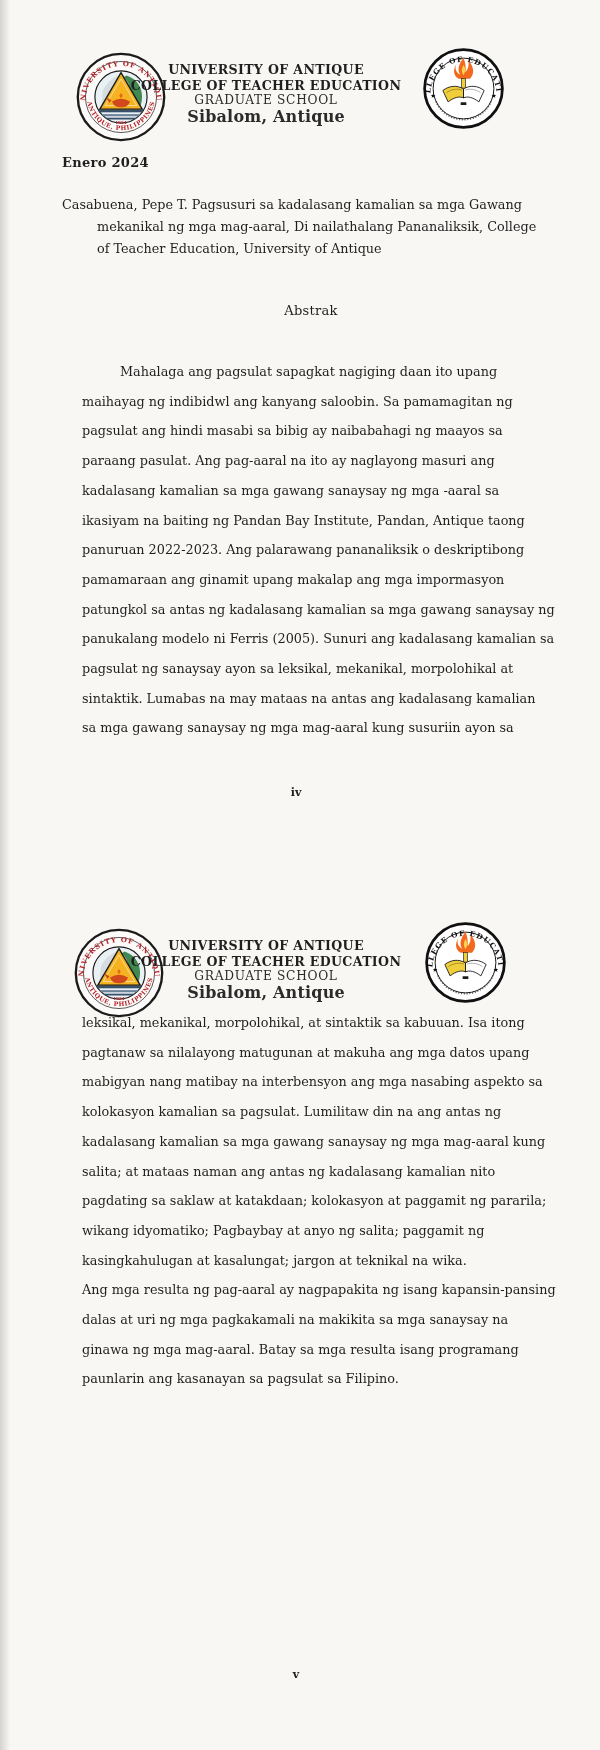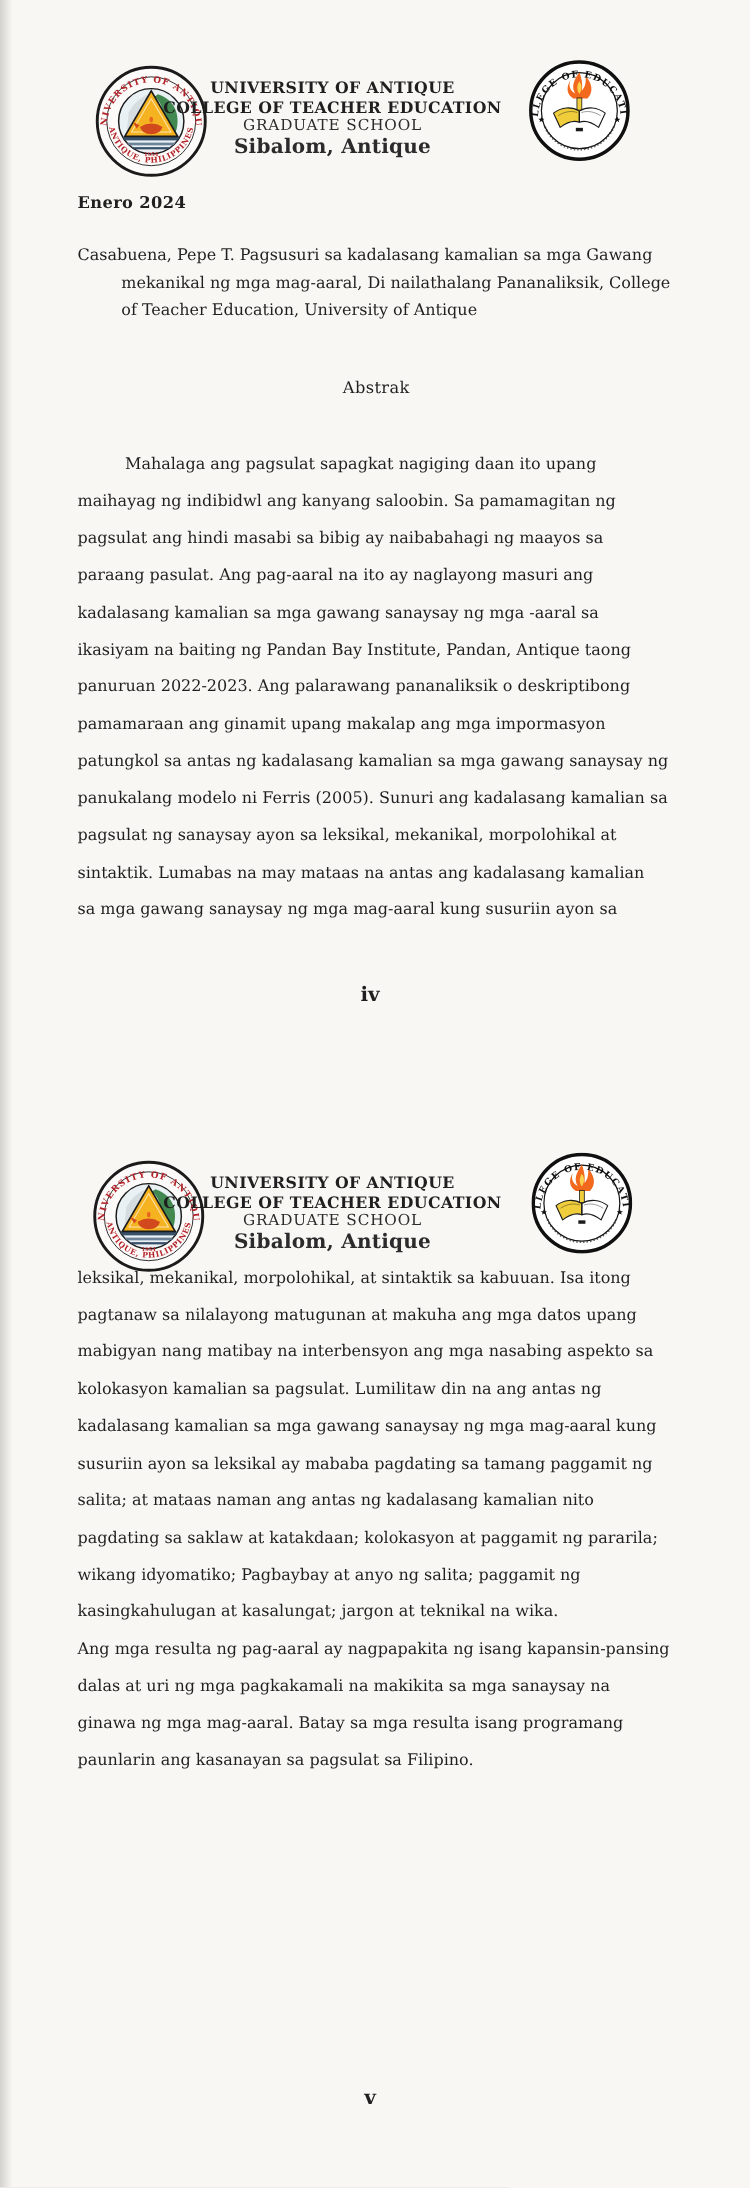--- a/index.html
+++ b/index.html
@@ -23,29 +23,29 @@
   .hdr-text .h1,.hdr-text .h2{font-weight:bold;font-size:12.6px;letter-spacing:.35px;}
   .hdr-text .h3{font-size:12.2px;letter-spacing:.7px;color:#2b2b2b;}
   .hdr-text .h4{font-size:16px;font-weight:bold;color:#2b2b2b;letter-spacing:.2px;}
   .arc-text{font-family:"DejaVu Serif",serif;font-weight:bold;}
   
   .date-line{position:absolute;left:62px;top:155px;font-size:13px;font-weight:bold;letter-spacing:.3px;}
   .citation{position:absolute;left:62px;top:194px;font-size:12.8px;line-height:21.8px;}
   .citation .cit-line{white-space:nowrap;}
   .citation .indent{padding-left:35px;}
   .abstract-title{
-    position:absolute;left:66px;top:303px;width:470px;margin:0;
+    position:absolute;left:76px;top:303px;width:470px;margin:0;
     text-align:center;font-size:13px;font-weight:normal;letter-spacing:.3px;
   }
   .body-block{position:absolute;left:62px;font-size:12.8px;line-height:29.7px;}
-  .body-block .bl{white-space:nowrap;}
+  .body-block .bl{white-space:nowrap;margin-left:20px;}
   .body-block .indent1{text-indent:38px;}
   .body1{top:357px;}
   .body2{top:1008px;}
-  .pageno{position:absolute;left:0;width:592px;text-align:center;font-size:16px;font-weight:bold;}
+  .pageno{position:absolute;left:0;width:592px;text-align:center;font-size:11px;font-weight:bold;}
   .pn1{top:786px;}
   .pn2{top:1668px;}
 </style>
 </head>
 <body>
 
 <svg width="0" height="0" style="position:absolute" aria-hidden="true">
   <defs>
     <g id="ua-seal-def">
       <circle cx="50" cy="50" r="48" fill="#fcfbf9" stroke="#1b1b1b" stroke-width="2.6"></circle>
@@ -177,21 +177,20 @@
       </svg>
     </div>
   </div>
 
   <div class="body-block body2">
     <div class="bl">leksikal, mekanikal, morpolohikal, at sintaktik sa kabuuan. Isa itong</div>
     <div class="bl">pagtanaw sa nilalayong matugunan at makuha ang mga datos upang</div>
     <div class="bl">mabigyan nang matibay na interbensyon ang mga nasabing aspekto sa</div>
     <div class="bl">kolokasyon kamalian sa pagsulat. Lumilitaw din na ang antas ng</div>
     <div class="bl">kadalasang kamalian sa mga gawang sanaysay ng mga mag-aaral kung</div>
-    <div class="bl">susuriin ayon sa leksikal ay mababa pagdating sa tamang paggamit ng</div>
     <div class="bl">salita; at mataas naman ang antas ng kadalasang kamalian nito</div>
     <div class="bl">pagdating sa saklaw at katakdaan; kolokasyon at paggamit ng pararila;</div>
     <div class="bl">wikang idyomatiko; Pagbaybay at anyo ng salita; paggamit ng</div>
     <div class="bl">kasingkahulugan at kasalungat; jargon at teknikal na wika.</div>
     <div class="bl">Ang mga resulta ng pag-aaral ay nagpapakita ng isang kapansin-pansing</div>
     <div class="bl">dalas at uri ng mga pagkakamali na makikita sa mga sanaysay na</div>
     <div class="bl">ginawa ng mga mag-aaral. Batay sa mga resulta isang programang</div>
     <div class="bl">paunlarin ang kasanayan sa pagsulat sa Filipino.</div>
   </div>
 

